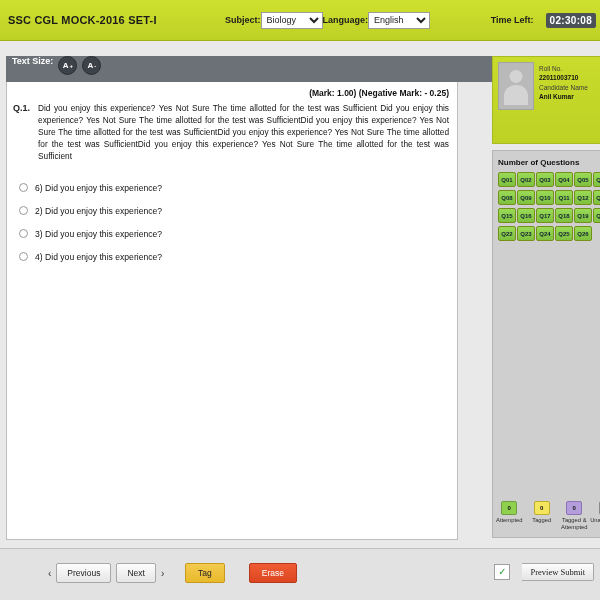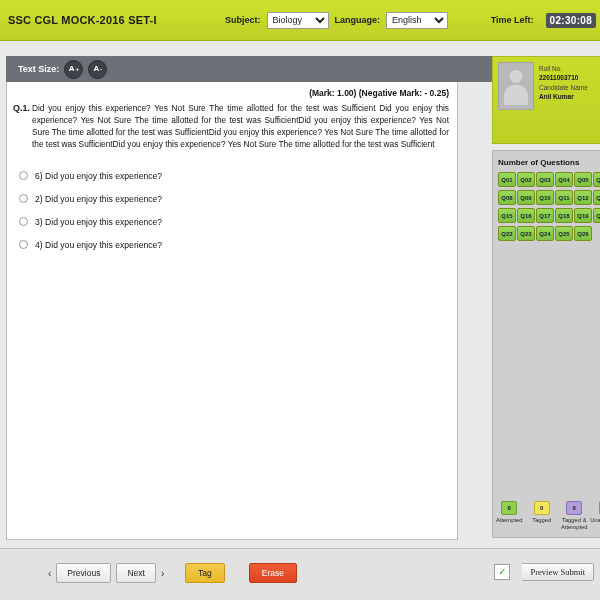--- a/index.html
+++ b/index.html
@@ -39,21 +39,20 @@
     color: #1c1c1c;
     letter-spacing: .2px;
   }
   .topbar-center {
     position: absolute;
     left: 225px;
     top: 0;
     height: 40px;
     display: flex;
     align-items: center;
-    gap: 6px;
   }
   .sel-label {
     font-size: 9px;
     font-weight: bold;
     color: #1c1c1c;
   }
   select.sel {
     font-family: "Liberation Sans", sans-serif;
     font-size: 9px;
     height: 17px;
@@ -87,23 +86,23 @@
     letter-spacing: .3px;
   }
   .textsize-bar {
     position: absolute;
     left: 6px;
     top: 56px;
     width: 532px;
     height: 26px;
     background: #6b7177;
     display: flex;
-    align-items: center;
+    align-items: flex-start;
     box-sizing: border-box;
-    padding-left: 12px;
+    padding-left: 6px;
     gap: 5px;
   }
   .textsize-label {
     color: #ffffff;
     font-size: 9px;
     font-weight: bold;
   }
   .aa-btn {
     width: 17px; height: 17px;
     border-radius: 50%;
@@ -142,21 +141,21 @@
   }
   .q-block {
     display: flex;
     padding: 2px 8px 0 6px;
   }
   .q-num {
     font-size: 9px;
     font-weight: bold;
     flex: 0 0 auto;
     padding-top: 1px;
-    margin-right: 2px;
+    margin-right: 8px;
   }
   .q-text {
     font-size: 8.3px;
     line-height: 1.45;
     text-align: justify;
     color: #111;
   }
   .options {
     margin-top: 14px;
     padding-left: 12px;

